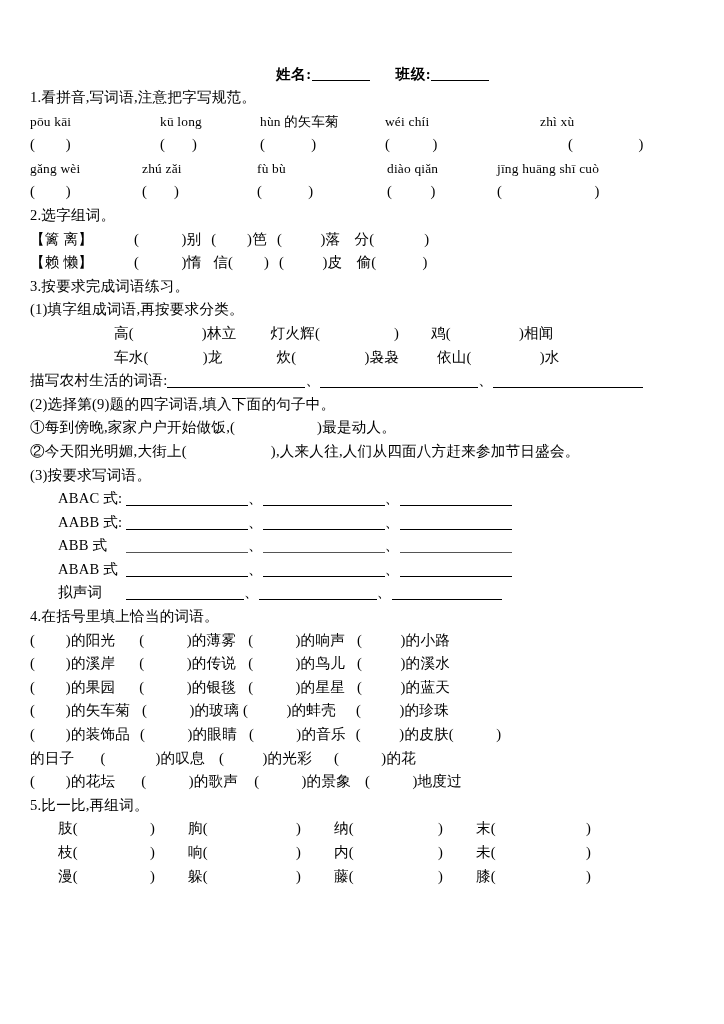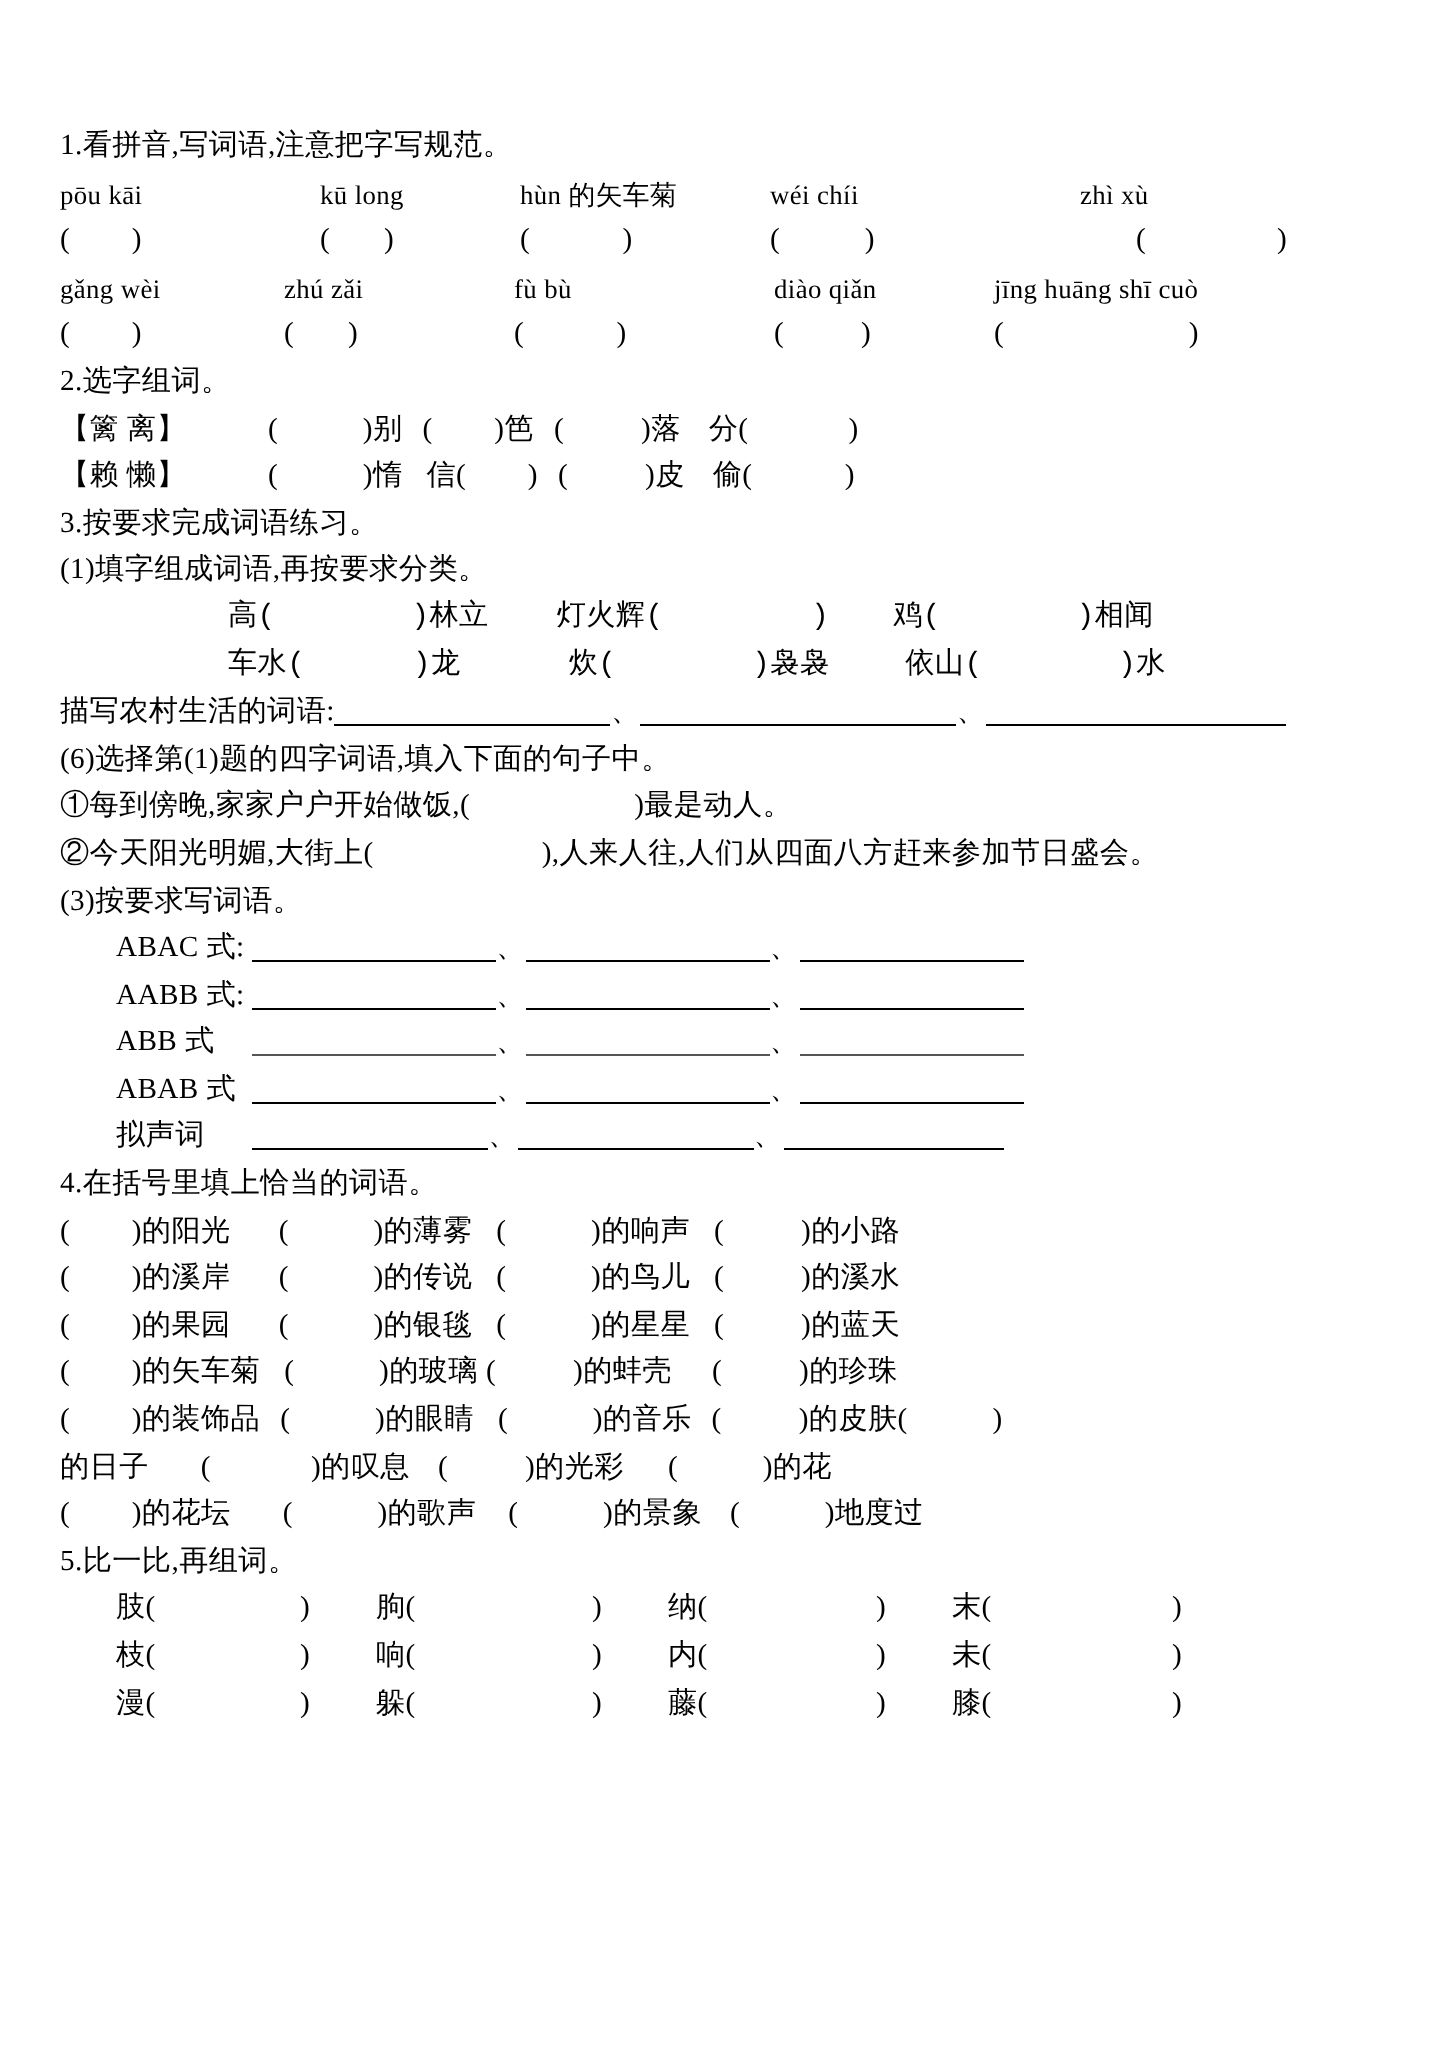--- a/index.html
+++ b/index.html
@@ -57,29 +57,32 @@
   .sp { display: inline-block; }
   .blank {
     display: inline-block;
     border-bottom: 1.3px solid #000;
     vertical-align: -3px;
     height: 14px;
   }
   .blank.gray { border-bottom-color: #555; }
   .ind1 { padding-left: 0px; }
   .ind2 { padding-left: 28px; }
-  .ind3 { padding-left: 54px; font-family: Liberation Mono, monospace; }
+  .ind3 { padding-left: 54px; }
   .nb { display: inline-block; }
 </style>
 </head>
 <body>
 
 <div id="page">
   <div class="sheet">
 
+    <div class="hdr">
+      <span>姓名:</span><span class="ul6"></span><span class="gap"></span><span>班级:</span><span class="ul6"></span>
+    </div>
 
     <div class="row">1.看拼音,写词语,注意把字写规范。</div>
 
     <div class="row pinyin">
       <span class="nb" style="width:130px">pōu kāi</span><span class="nb" style="width:100px">kū  long</span><span class="nb" style="width:125px">hùn 的矢车菊</span><span class="nb" style="width:155px">wéi chíi</span><span class="nb">zhì xù</span>
     </div>
     <div class="row">
       <span class="nb" style="width:130px">(&nbsp;&nbsp;&nbsp;&nbsp;&nbsp;&nbsp;&nbsp;&nbsp;)</span><span class="nb" style="width:100px">(&nbsp;&nbsp;&nbsp;&nbsp;&nbsp;&nbsp;&nbsp;)</span><span class="nb" style="width:125px">(&nbsp;&nbsp;&nbsp;&nbsp;&nbsp;&nbsp;&nbsp;&nbsp;&nbsp;&nbsp;&nbsp;&nbsp;)</span><span class="nb" style="width:155px">(&nbsp;&nbsp;&nbsp;&nbsp;&nbsp;&nbsp;&nbsp;&nbsp;&nbsp;&nbsp;&nbsp;)</span><span class="nb" style="padding-left:28px">(&nbsp;&nbsp;&nbsp;&nbsp;&nbsp;&nbsp;&nbsp;&nbsp;&nbsp;&nbsp;&nbsp;&nbsp;&nbsp;&nbsp;&nbsp;&nbsp;&nbsp;)</span>
     </div>
 
@@ -105,21 +108,21 @@
       <span class="nb" style="width:30px"></span><span>高(</span><span class="nb" style="width:68px"></span><span>)林立</span><span class="sp" style="width:34px"></span><span>灯火辉(</span><span class="nb" style="width:74px"></span><span>)</span><span class="sp" style="width:32px"></span><span>鸡(</span><span class="nb" style="width:68px"></span><span>)相闻</span>
     </div>
     <div class="row ind3">
       <span class="nb" style="width:30px"></span><span>车水(</span><span class="nb" style="width:54px"></span><span>)龙</span><span class="sp" style="width:54px"></span><span>炊(</span><span class="nb" style="width:68px"></span><span>)袅袅</span><span class="sp" style="width:38px"></span><span>依山(</span><span class="nb" style="width:68px"></span><span>)水</span>
     </div>
 
     <div class="row">
       <span>描写农村生活的词语:</span><span class="blank" style="width:138px"></span><span>、</span><span class="blank" style="width:158px"></span><span>、</span><span class="blank" style="width:150px"></span>
     </div>
 
-    <div class="row">(6)选择第(1)题的四字词语,填入下面的句子中。</div>
+    <div class="row">(2)选择第(9)题的四字词语,填入下面的句子中。</div>
     <div class="row">
       <span>①每到傍晚,家家户户开始做饭,(</span><span class="nb" style="width:82px"></span><span>)最是动人。</span>
     </div>
     <div class="row">
       <span>②今天阳光明媚,大街上(</span><span class="nb" style="width:84px"></span><span>),人来人往,人们从四面八方赶来参加节日盛会。</span>
     </div>
     <div class="row">(3)按要求写词语。</div>
 
     <div class="row ind2">
       <span class="nb" style="width:68px">ABAC 式:</span><span class="blank" style="width:122px"></span><span>、</span><span class="blank" style="width:122px"></span><span>、</span><span class="blank" style="width:112px"></span>

